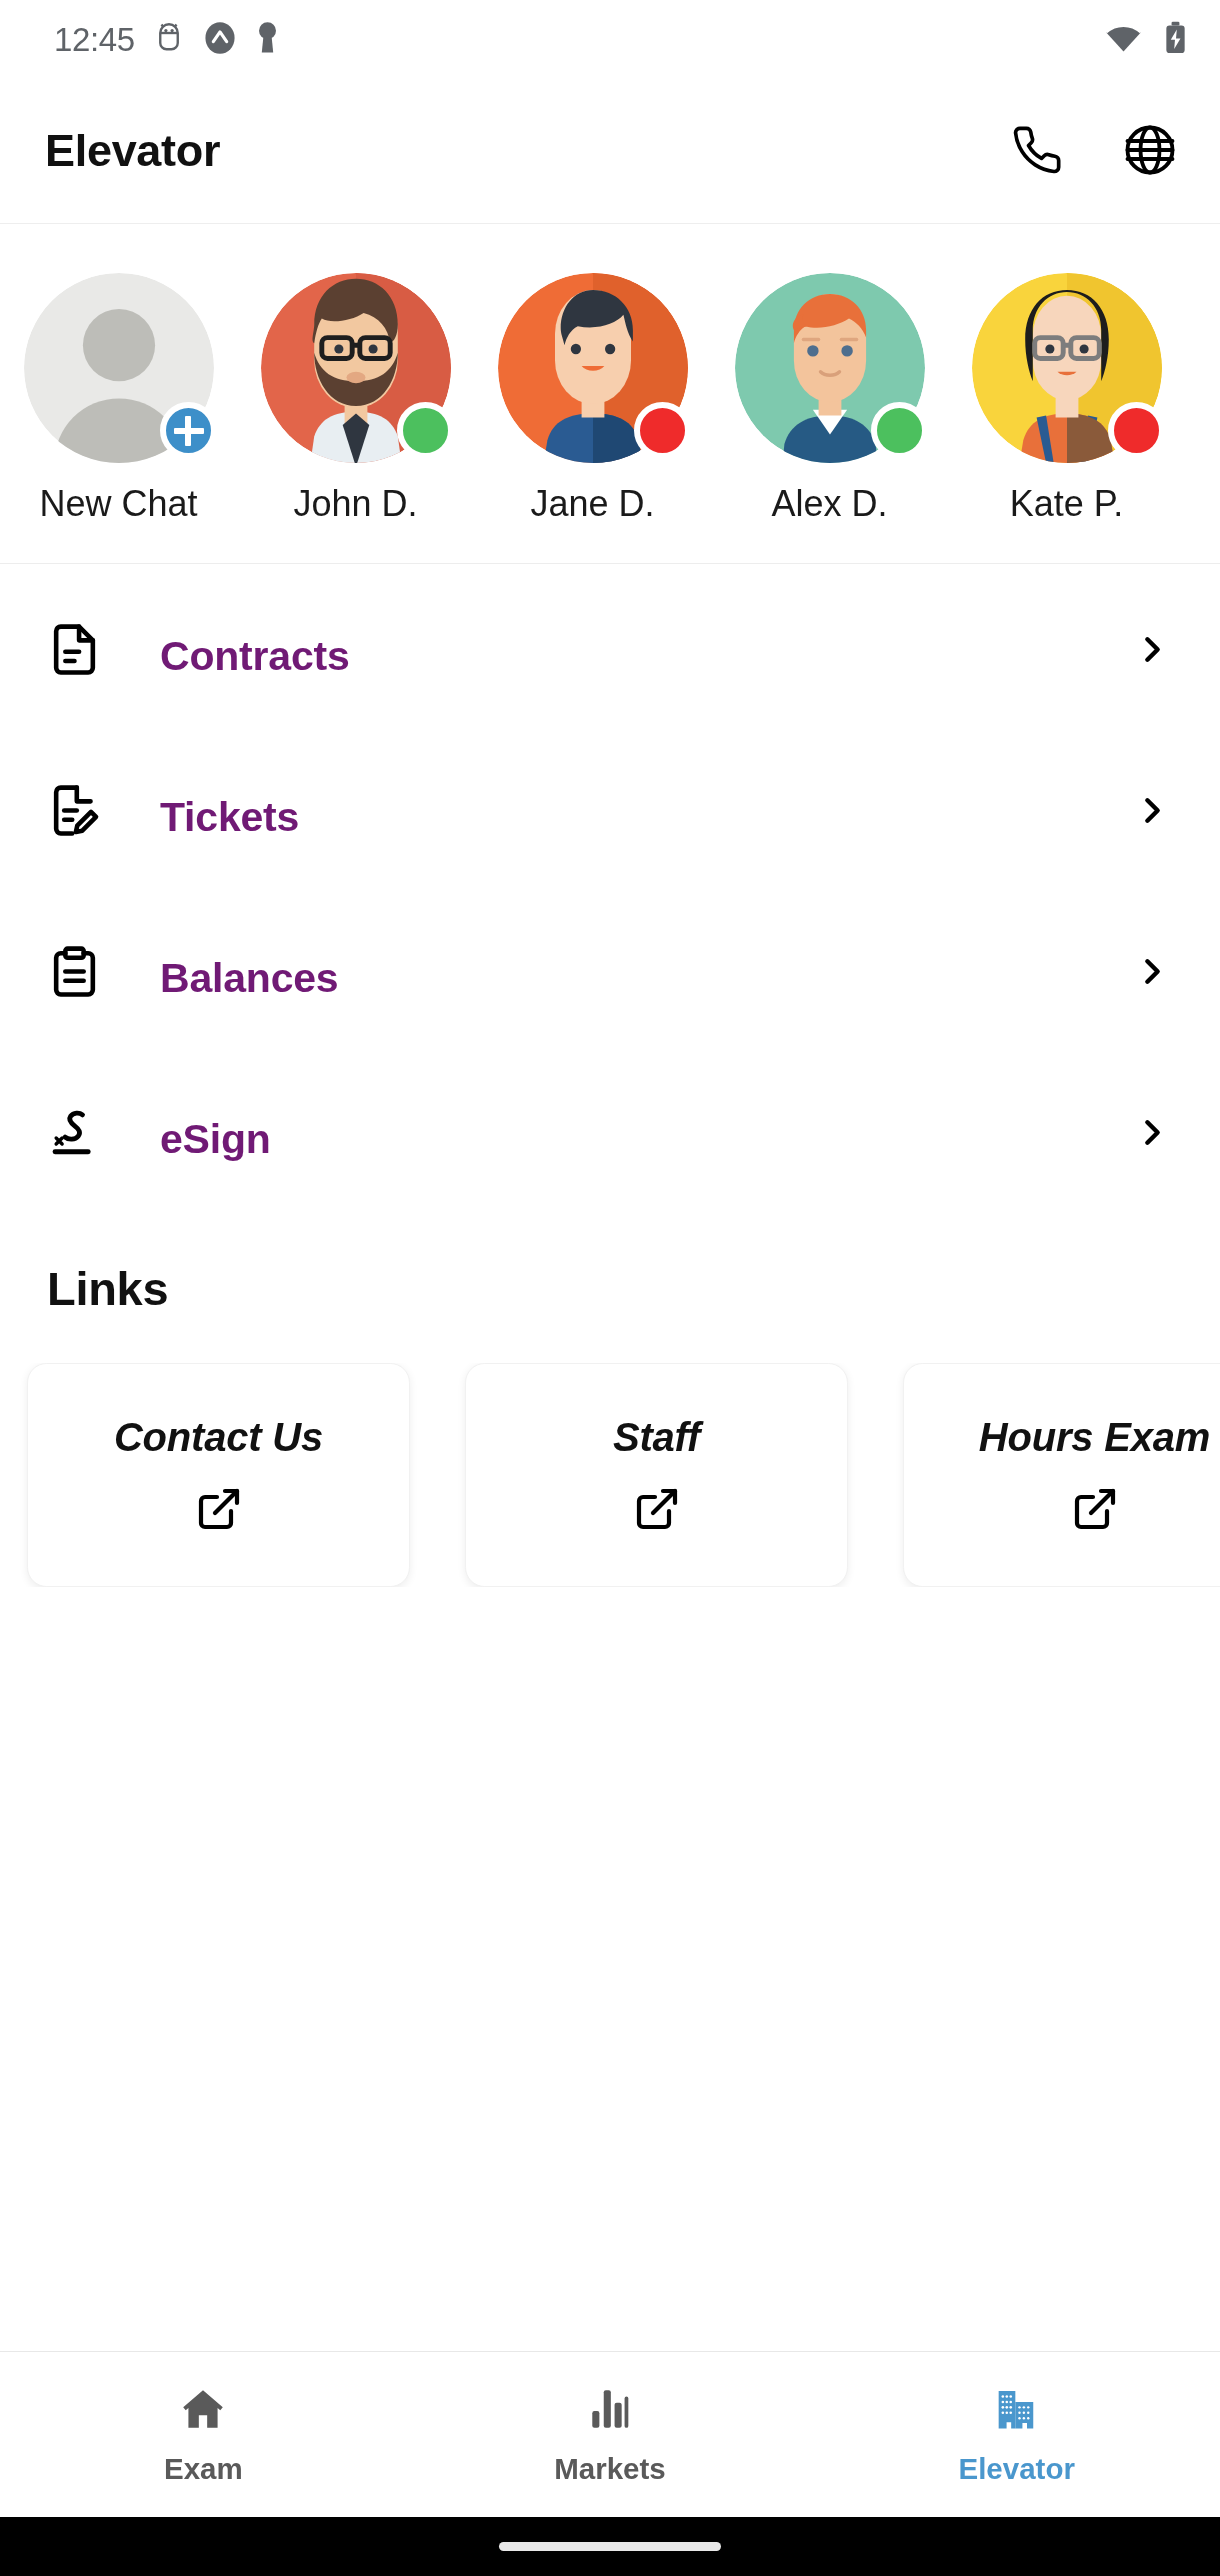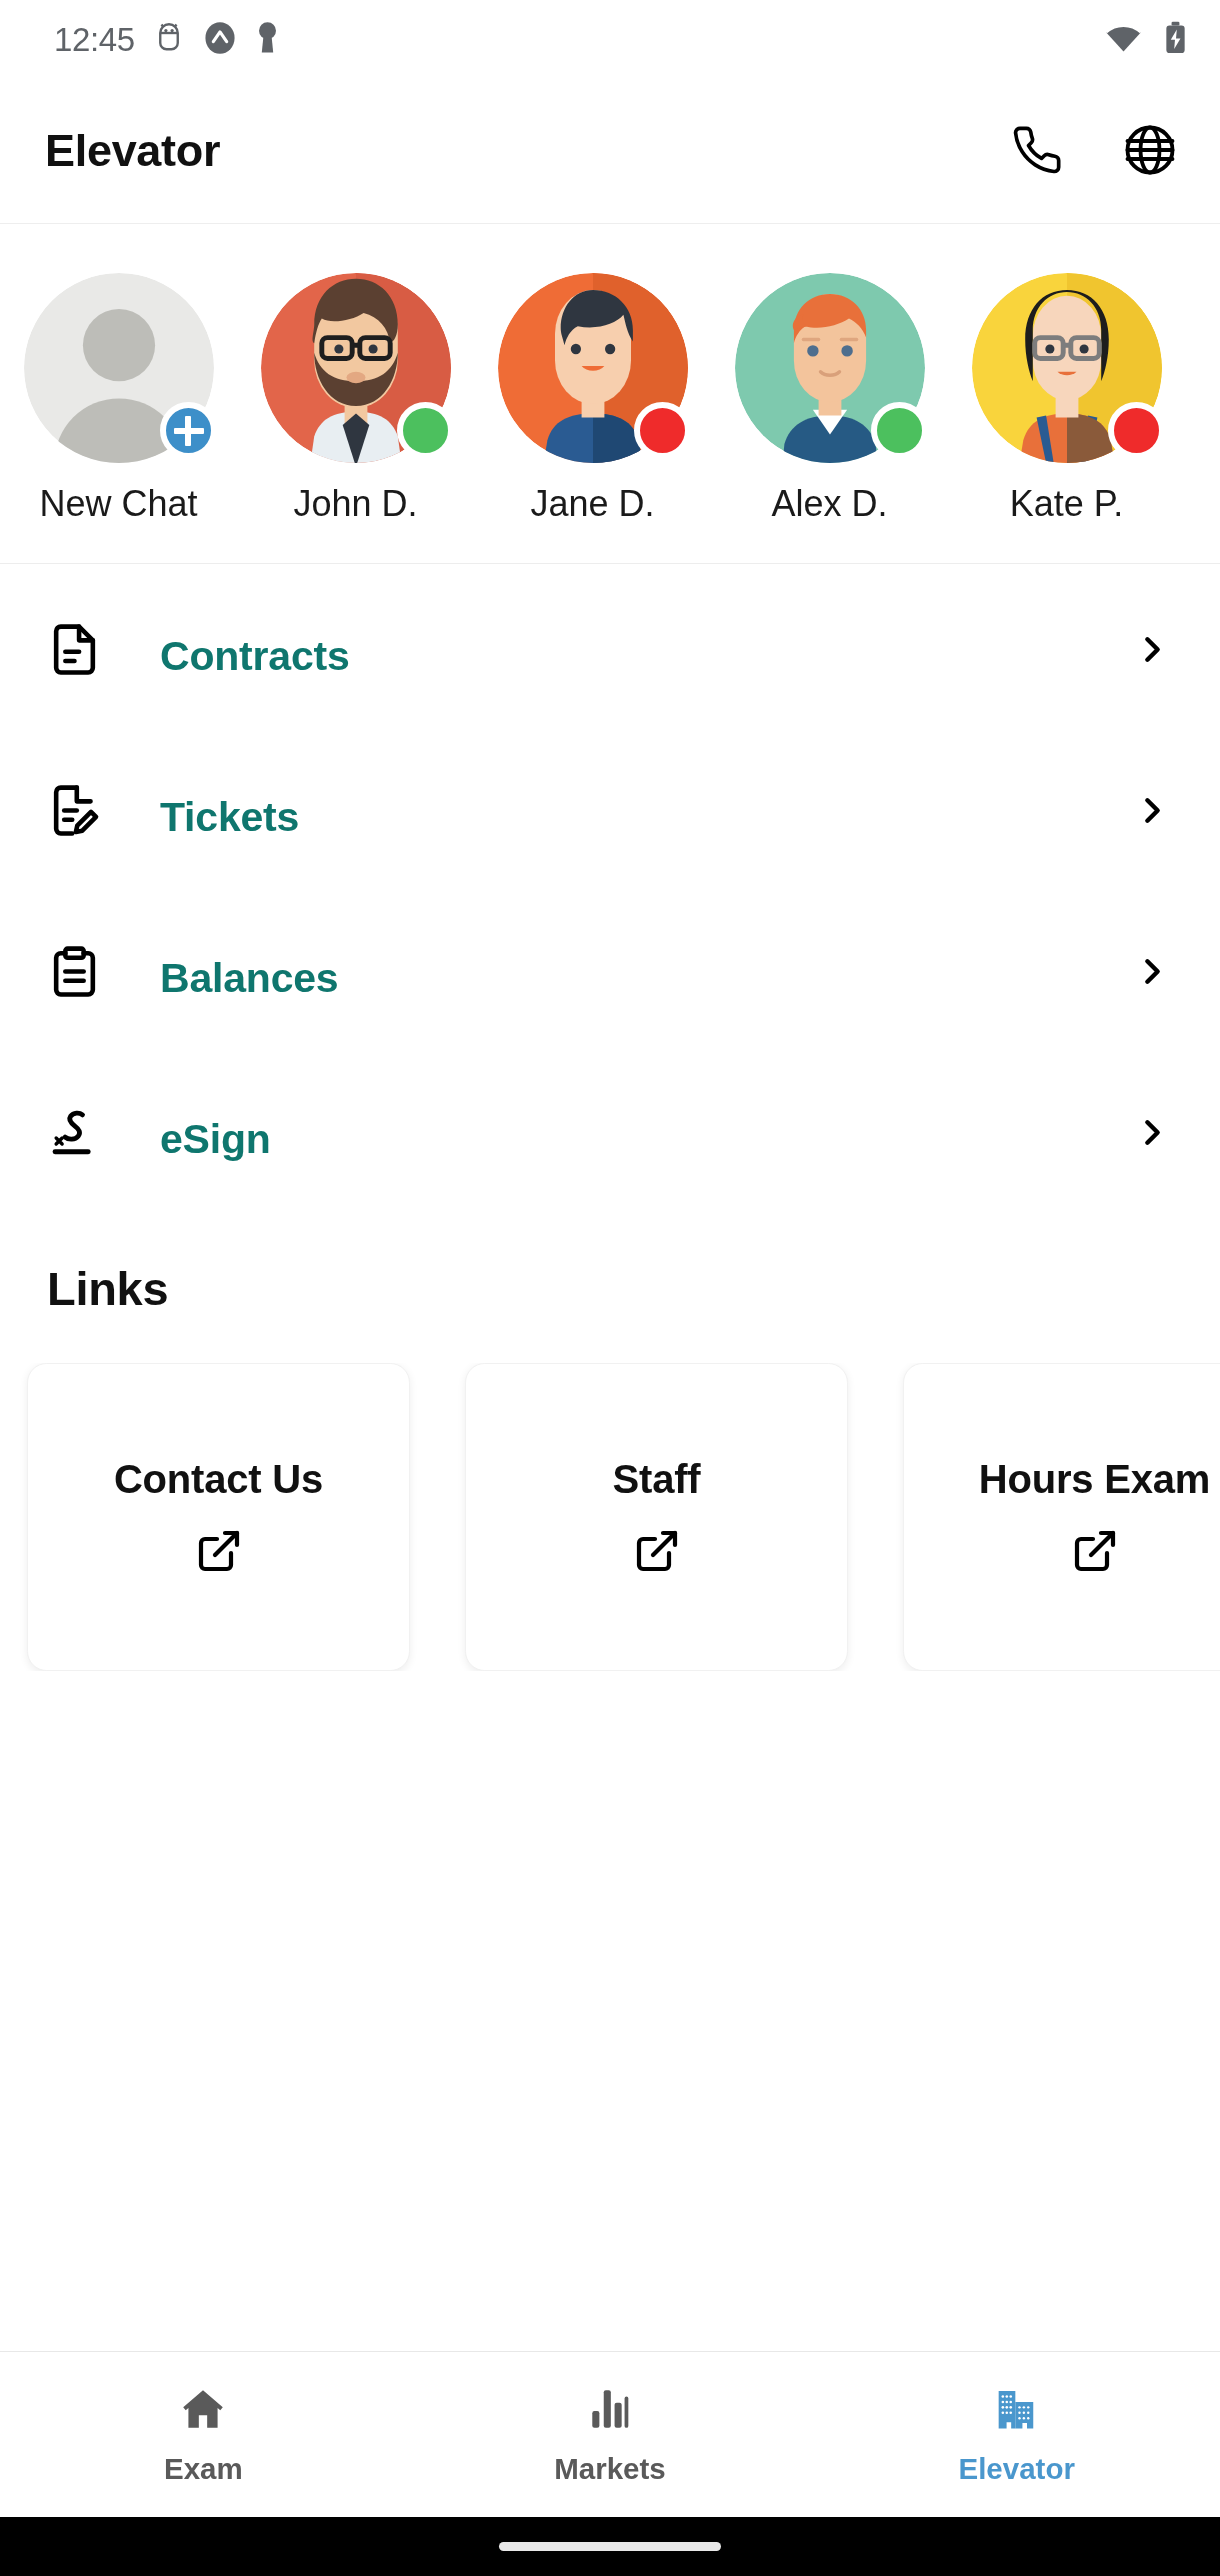--- a/index.html
+++ b/index.html
@@ -83,45 +83,46 @@
   
   .menu { flex:0 0 auto; background:#fff; padding-top:5.4px; }
   .menu-row {
     height:161px;
     display:flex; align-items:center;
     padding:0 47px 0 47px;
     cursor:pointer;
   }
   .menu-ico { flex:0 0 75px; display:flex; align-items:center; justify-content:flex-start; }
   .menu-label {
-    font-size:41px; font-weight:700; color:#0f766e; margin-left:38px; letter-spacing:-0.2px;margin-top:14px;
+    font-size:41px; font-weight:700; color:#701a75; margin-left:38px; letter-spacing:-0.2px;margin-top:14px;
   }
   .menu-chev { margin-left:auto; display:flex; align-items:center; }
 
   
   .links-head {
     font-size:47px; font-weight:700; color:#111;
     padding:48px 0 0 47px; letter-spacing:-0.3px;
   }
   .links-scroller {
     margin-top:47px;
     display:flex; gap:55px;
     padding-left:27px;
     overflow:hidden;
   }
   .link-card {
-    flex:0 0 383px; height:308px;
+    flex:0 0 383px; height:224px;
     background:#fff;
     border:0.9px solid #f1f1f1;
     border-radius:19.7px;
     box-shadow:0 2.7px 9px rgba(0,0,0,0.07);
     display:flex; flex-direction:column; align-items:center; justify-content:center;
     gap:25px;
     cursor:pointer;
     overflow:hidden;
+    font-style:italic;
   }
   .link-title {
     font-size:40px; font-weight:700; color:#111; white-space:nowrap; letter-spacing:-0.2px;
   }
 
   .spacer { flex:1 1 auto; background:#fff; }
 
   
   .bottomnav {
     flex:0 0 166px;

